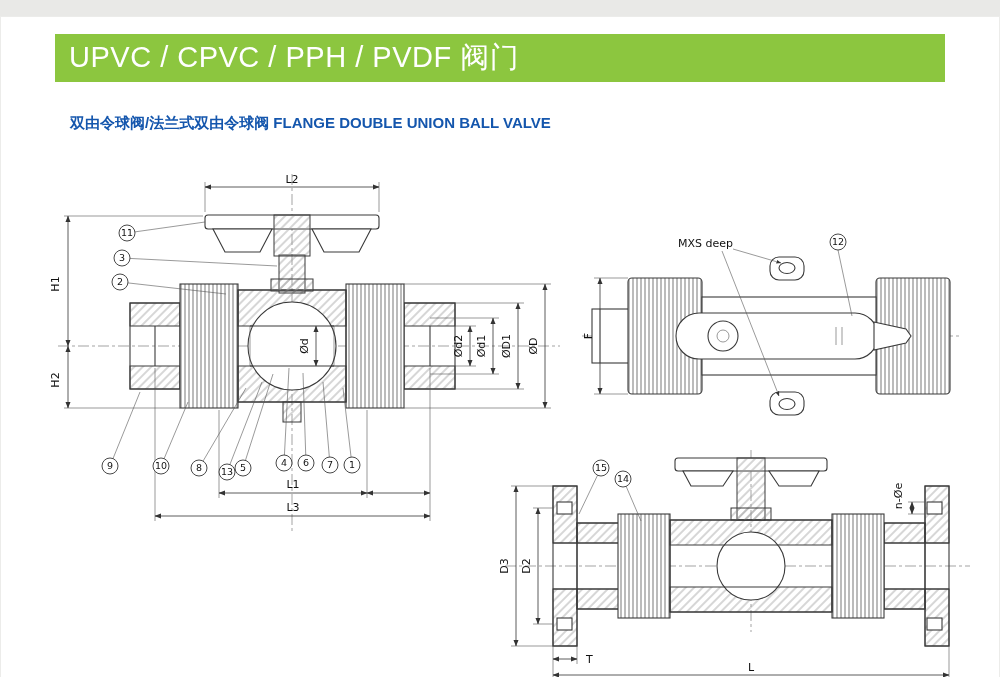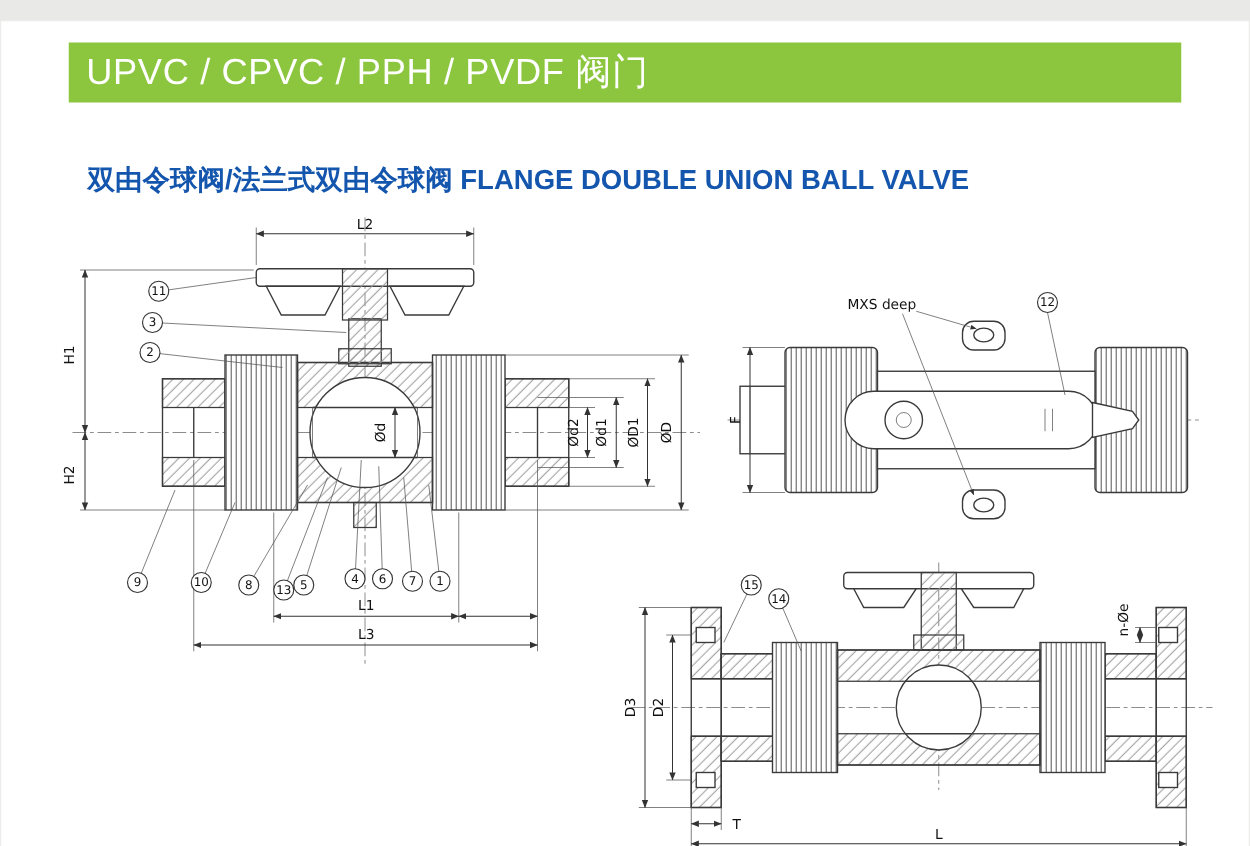--- a/index.html
+++ b/index.html
@@ -1,20 +1,20 @@
 <!DOCTYPE html>
 <html><head>
 <meta charset="utf-8">
 <style>
   html,body{margin:0;padding:0;}
   body{background:#e9e9e7;font-family:"Liberation Sans",sans-serif;}
   .page{position:relative;width:1000px;height:677px;background:#ffffff;margin:16px auto;overflow:hidden;box-shadow:inset 0 0 0 1px #ececea;text-align:center;}
   .banner{position:absolute;left:55px;top:18px;width:890px;height:48px;background:#8cc63f;display:flex;align-items:center;}
   .banner-title{color:#ffffff;font-size:29px;font-weight:400;padding-left:14px;letter-spacing:0.5px;white-space:nowrap;}
-  .subtitle{position:absolute;left:70px;top:113px;font-size:22px;font-weight:bold;color:#1456ad;white-space:nowrap;}
+  .subtitle{position:absolute;left:70px;top:98px;font-size:15px;font-weight:bold;color:#1456ad;white-space:nowrap;}
   .drawing-svg{position:absolute;left:0;top:0;}
   .ol{fill:none;stroke:#3a3a3a;stroke-width:1.1;}
   .olw{fill:#ffffff;stroke:#3a3a3a;stroke-width:1.1;}
   .hx{fill:url(#hatch);stroke:#3a3a3a;stroke-width:1;}
   .rb{fill:url(#ribs);stroke:#3a3a3a;stroke-width:1.1;}
   .thin{stroke:#555555;stroke-width:0.6;fill:none;}
   .dim{stroke:#333333;stroke-width:0.8;fill:none;}
   .cl{stroke:#666666;stroke-width:0.6;stroke-dasharray:11 3 3 3;fill:none;}
   .lbl{font:11px "DejaVu Sans",sans-serif;fill:#111111;}
   .co{fill:#ffffff;stroke:#333333;stroke-width:0.9;}

